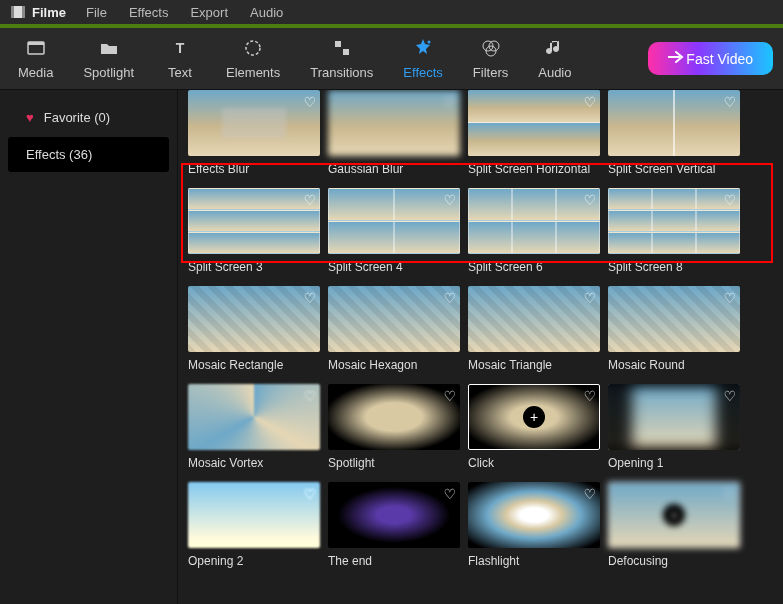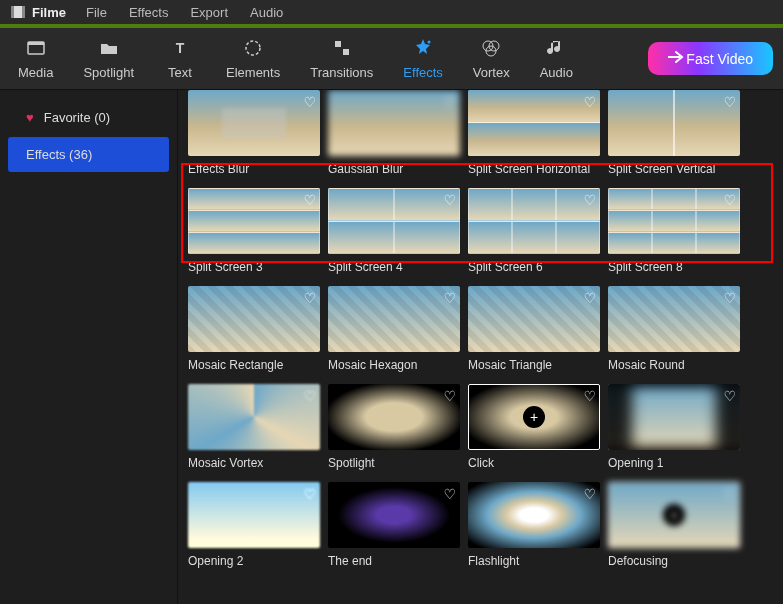--- a/index.html
+++ b/index.html
@@ -93,21 +93,21 @@
     display: flex;
     align-items: center;
     gap: 10px;
     padding: 10px 18px;
     cursor: pointer;
     color: #ddd;
     margin: 2px 8px;
     border-radius: 3px;
   }
   .side-item.selected {
-    background: #1d4ed8;
+    background: #000000;
   }
   .heart-red { color: #e0305e; }
   .grid-area {
     flex: 1;
     overflow: hidden;
     padding: 0 10px 10px 10px;
     position: relative;
   }
   .grid {
     display: grid;
@@ -296,21 +296,21 @@
       <span>Effects</span>
     </div>
     <div class="tool-btn">
       <span class="icon">
         <svg width="20" height="20" viewBox="0 0 20 20">
           <circle cx="7" cy="8" r="5" fill="none" stroke="currentColor"></circle>
           <circle cx="13" cy="8" r="5" fill="none" stroke="currentColor"></circle>
           <circle cx="10" cy="13" r="5" fill="none" stroke="currentColor"></circle>
         </svg>
       </span>
-      <span>Vortex</span>
+      <span>Filters</span>
     </div>
     <div class="tool-btn">
       <span class="icon">
         <svg width="20" height="20" viewBox="0 0 20 20">
           <path d="M7 3v10a3 3 0 11-2-2.8V5l9-2v8a3 3 0 11-2-2.8V3z" fill="currentColor"></path>
         </svg>
       </span>
       <span>Audio</span>
     </div>
     <div class="fast-video">

